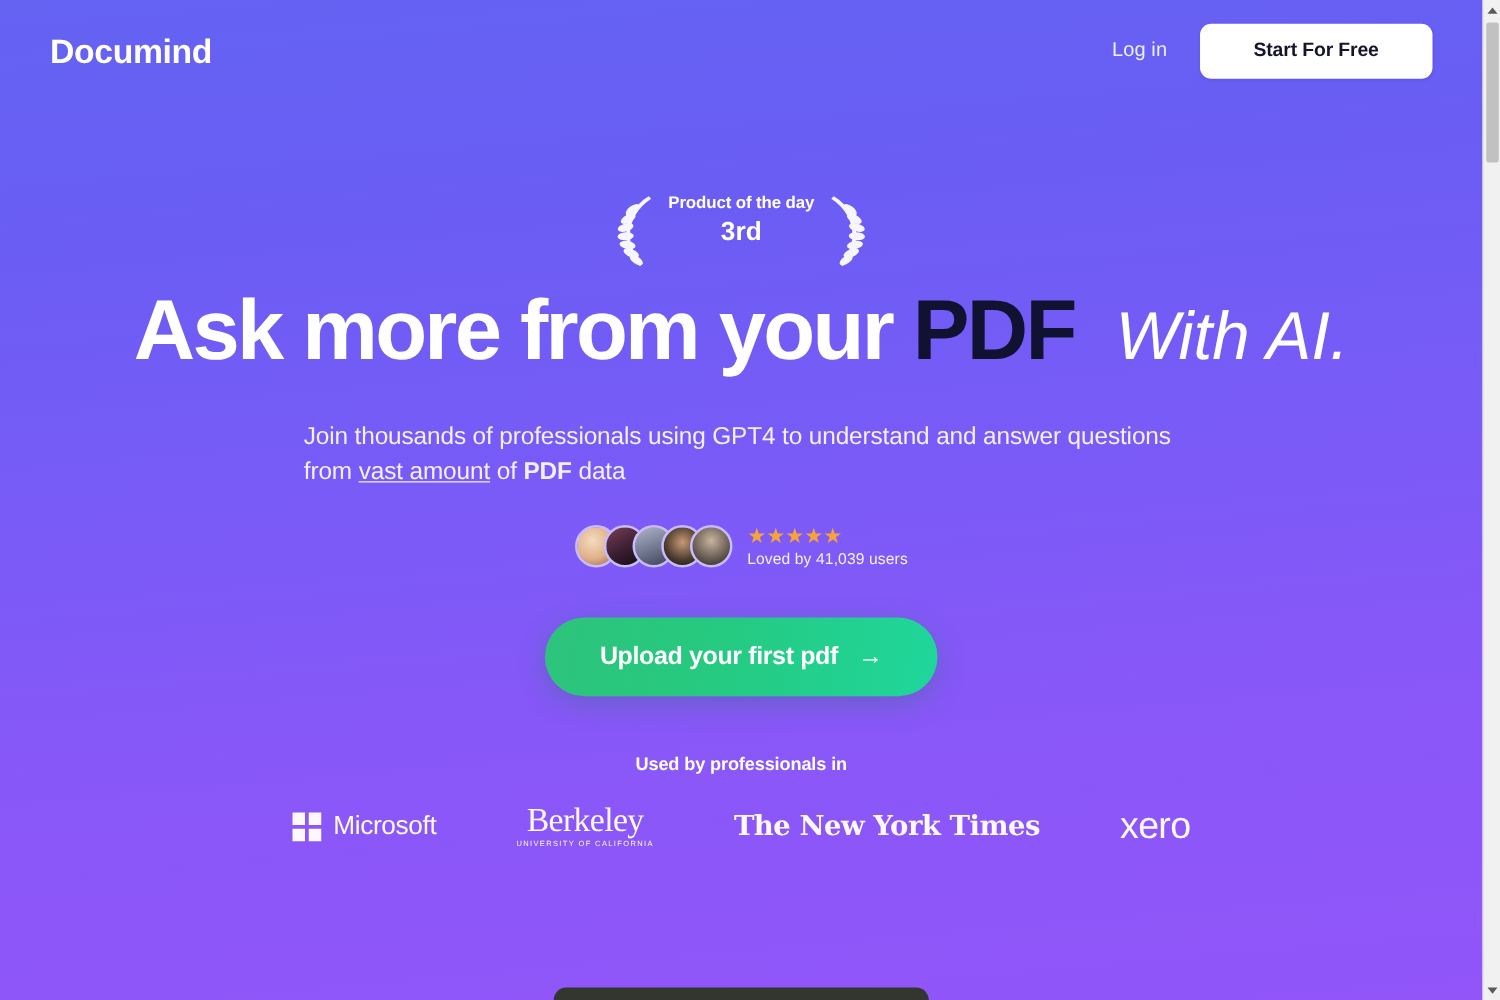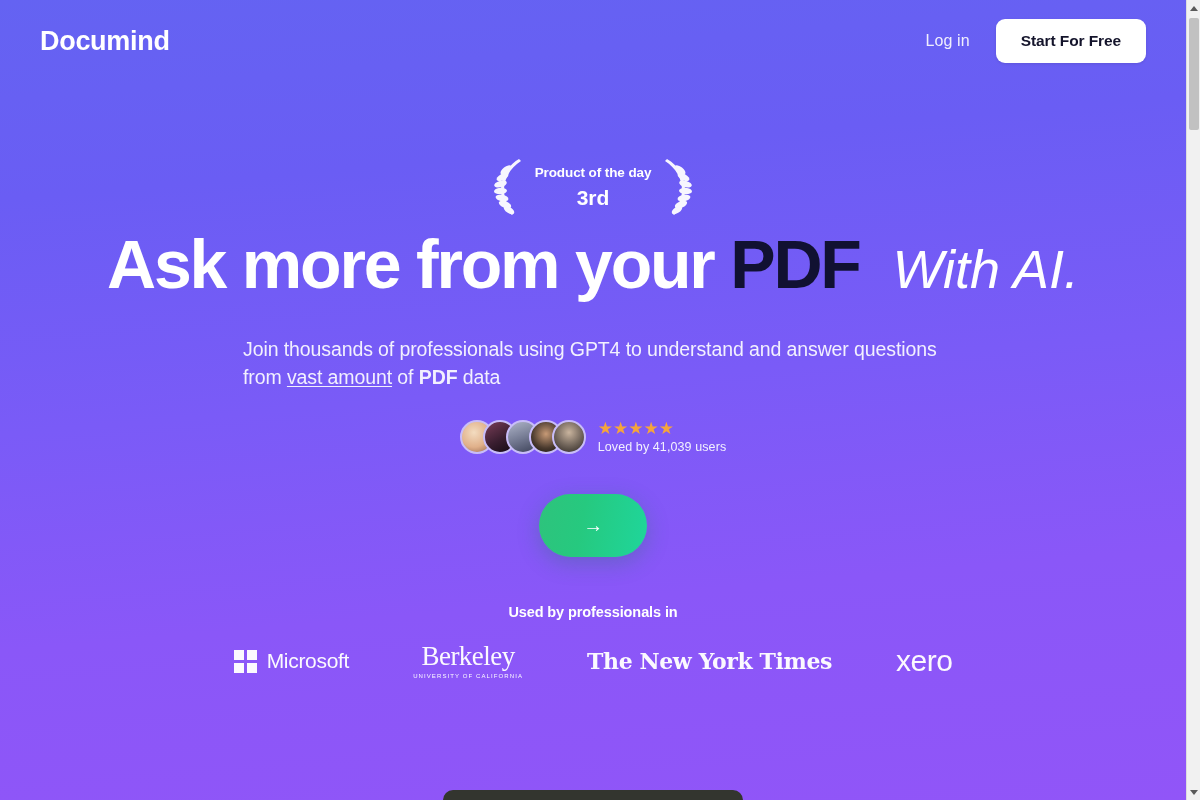--- a/index.html
+++ b/index.html
@@ -25,35 +25,35 @@
   .logo {
     font-size:27px; font-weight:bold; color:#ffffff; letter-spacing:-0.3px;
   }
   .nav-right { display:flex; align-items:center; gap:26px; }
   .login-link {
     font-size:16px; color:#F0EFFD; text-decoration:none; letter-spacing:0.1px;
   }
   .cta-white {
     background:#ffffff; color:#14142B;
     font-size:15.5px; font-weight:bold;
-    padding:13px 25px; border:none; border-radius:9px;
+    padding:13px 43px; border:none; border-radius:9px;
     cursor:pointer; letter-spacing:-0.1px;
     box-shadow:0 1px 3px rgba(0,0,0,.10);
   }
 
   
   .hero {
     position:absolute; top:82px; left:0; width:1186px;
     display:flex; flex-direction:column; align-items:center;
   }
 
   
   .badge {
     margin-top:72px;
-    display:flex; align-items:center; justify-content:center; gap:4px;
+    display:flex; justify-content:center; gap:4px;
     height:66px;
   }
   .laurel { width:34px; height:62px; flex:none; opacity:.95; }
   .badge-text { text-align:center; color:#ffffff; padding:0 4px; }
   .badge-line1 { font-size:13.5px; font-weight:bold; letter-spacing:-0.1px; line-height:1.2; }
   .badge-line2 { font-size:21px; font-weight:bold; margin-top:4px; line-height:1.1; }
 
   
   .headline {
     margin-top:10px;
@@ -234,20 +234,21 @@
         <div class="avatar" style="background:radial-gradient(circle at 50% 40%, #C79A76 0%, #4A3A2E 60%, #14100C 100%);"></div>
         <div class="avatar" style="background:radial-gradient(circle at 50% 35%, #C9B49E 0%, #6E6258 55%, #2A2420 100%);"></div>
       </div>
       <div class="rating">
         <div class="stars">★★★★★</div>
         <div class="loved">Loved by  41,039 users</div>
       </div>
     </div>
 
     <button class="cta-green">
+      <span>Upload your first pdf</span>
       <span class="arrow">→</span>
     </button>
 
     <div class="used-by">Used by professionals in</div>
 
     <div class="logo-row">
       <div class="brand">
         <div class="ms-grid">
           <span></span>
             <span></span>

